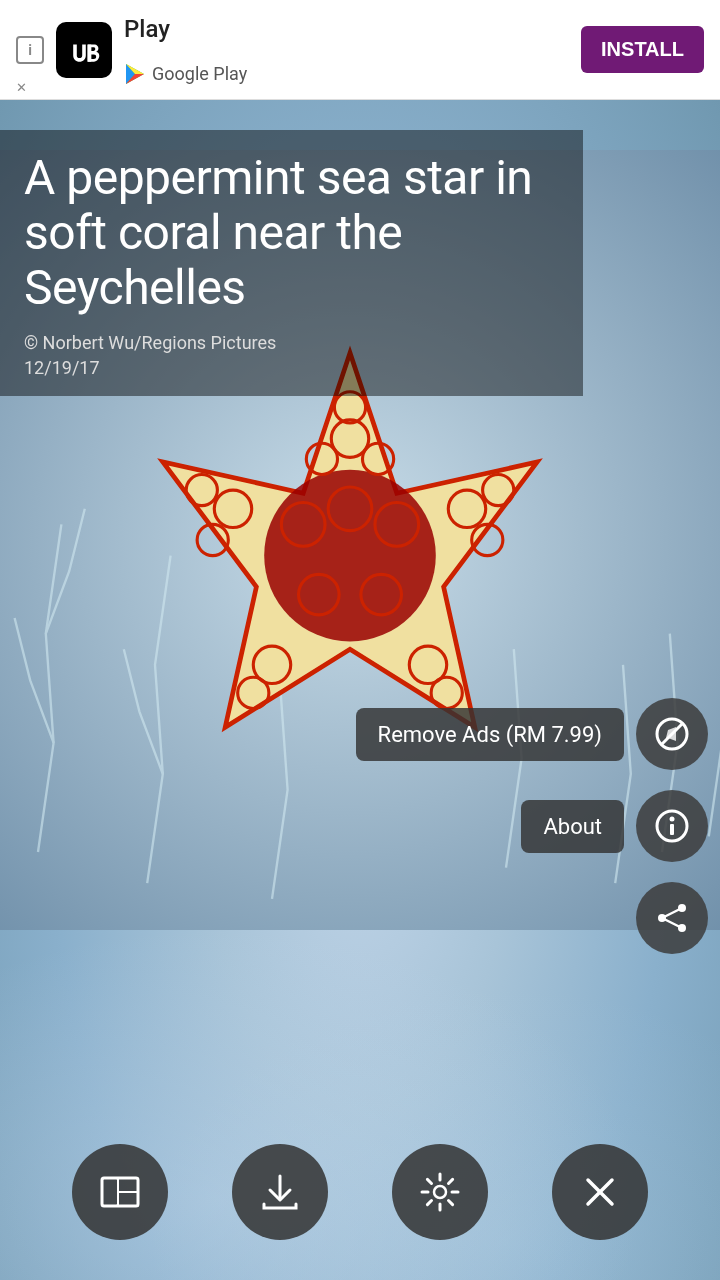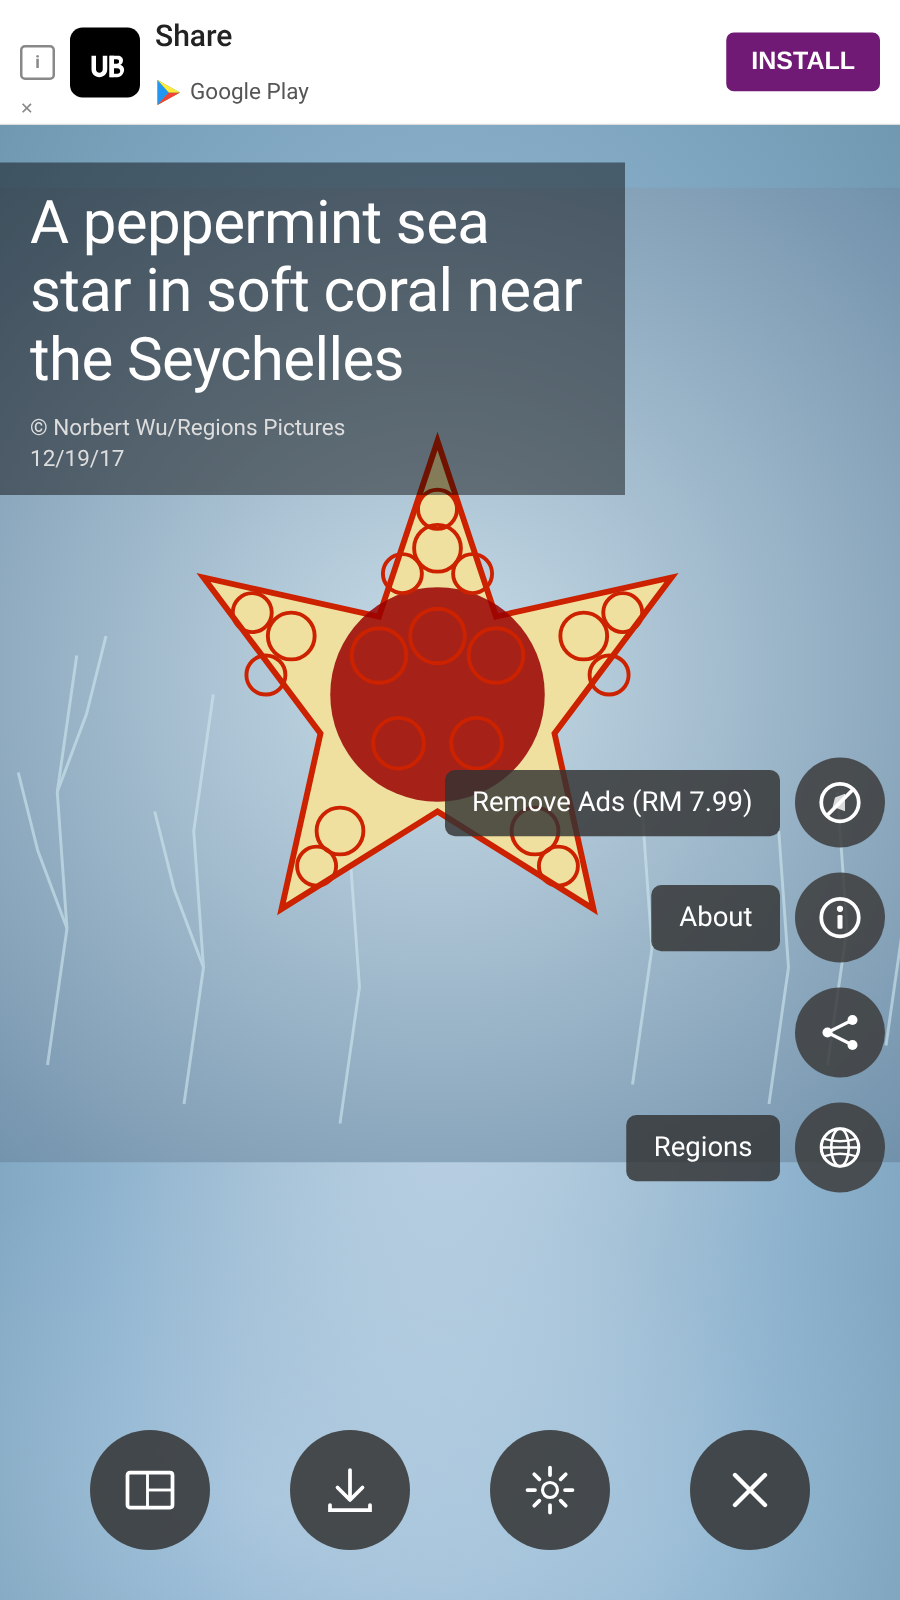--- a/index.html
+++ b/index.html
@@ -134,21 +134,21 @@
       height: 400px;
       background: radial-gradient(ellipse at 30% 80%, rgba(200,220,240,0.4) 0%, transparent 60%),
                   radial-gradient(ellipse at 70% 90%, rgba(180,210,230,0.3) 0%, transparent 50%);
     }
 
     
     #title-overlay {
       position: absolute;
       top: 30px;
       left: 0;
-      width: 500px;
+      width: 583px;
       background: rgba(0,0,0,0.45);
       padding: 20px 24px 18px 24px;
     }
     #title-text {
       font-size: 48px;
       font-weight: 400;
       color: #fff;
       line-height: 1.15;
       letter-spacing: -0.5px;
     }
@@ -255,21 +255,21 @@
 
     <svg viewBox="0 0 40 40" fill="none" xmlns="http://www.w3.org/2000/svg">
       <rect width="40" height="40" rx="8" fill="#000"></rect>
       <path d="M8 14 C8 14, 8 26, 8 26 C8 30, 11 33, 15 33 C19 33, 22 30, 22 26 L22 14 L18 14 L18 26 C18 28, 16.7 29, 15 29 C13.3 29, 12 28, 12 26 L12 14 Z" fill="white"></path>
       <rect x="24" y="14" width="4" height="19" fill="white"></rect>
       <path d="M24 14 L32 14 C34 14, 36 16, 36 18 C36 20, 35 21.5, 33.5 22 C35.5 22.5, 37 24, 37 26.5 C37 29.5, 34.5 33, 31 33 L24 33 Z M28 21 L30.5 21 C31.8 21, 32.5 20.3, 32.5 19 C32.5 17.7, 31.8 17, 30.5 17 L28 17 Z M28 30 L31 30 C32.5 30, 33.5 29, 33.5 27.5 C33.5 26, 32.5 25, 31 25 L28 25 Z" fill="white"></path>
     </svg>
   </div>
 
   <div id="ad-text-block">
-    <span id="ad-app-name">Share</span>
+    <span id="ad-app-name">Play</span>
     <div id="ad-google-play-row">
 
       <svg id="ad-google-play-icon" viewBox="0 0 22 22" xmlns="http://www.w3.org/2000/svg">
         <polygon points="2,1 20,11 2,21" fill="#4CAF50"></polygon>
         <polygon points="2,1 11,11 2,21" fill="#2196F3"></polygon>
         <polygon points="2,21 11,11 20,11" fill="#F44336"></polygon>
         <polygon points="2,1 11,11 20,11" fill="#FFEB3B"></polygon>
       </svg>
       <span id="ad-google-play-text">Google Play</span>
     </div>
@@ -409,32 +409,20 @@
           <svg viewBox="0 0 36 36" xmlns="http://www.w3.org/2000/svg">
             <circle cx="28" cy="8" r="4" fill="white"></circle>
             <circle cx="8" cy="18" r="4" fill="white"></circle>
             <circle cx="28" cy="28" r="4" fill="white"></circle>
             <line x1="28" y1="8" x2="8" y2="18" stroke="white" stroke-width="2.5"></line>
             <line x1="8" y1="18" x2="28" y2="28" stroke="white" stroke-width="2.5"></line>
           </svg>
         </button>
       </div>
 
-      <div class="action-row">
-        <div class="action-label">Regions</div>
-        <button class="action-circle-btn">
-          <svg viewBox="0 0 36 36" xmlns="http://www.w3.org/2000/svg">
-            <circle cx="18" cy="18" r="15" stroke="white" stroke-width="2.5" fill="none"></circle>
-            <ellipse cx="18" cy="18" rx="7" ry="15" stroke="white" stroke-width="2" fill="none"></ellipse>
-            <line x1="3" y1="18" x2="33" y2="18" stroke="white" stroke-width="2"></line>
-            <path d="M5,11 Q18,15 31,11" stroke="white" stroke-width="1.8" fill="none"></path>
-            <path d="M5,25 Q18,21 31,25" stroke="white" stroke-width="1.8" fill="none"></path>
-          </svg>
-        </button>
-      </div>
     </div>
 
     <div id="bottom-toolbar">
 
       <button class="toolbar-btn">
         <svg viewBox="0 0 44 44" xmlns="http://www.w3.org/2000/svg">
           <rect x="4" y="8" width="36" height="28" rx="2" stroke="white" stroke-width="3" fill="none"></rect>
           <rect x="4" y="8" width="16" height="28" rx="2" stroke="white" stroke-width="2" fill="none"></rect>
           <rect x="20" y="8" width="20" height="14" rx="1" stroke="white" stroke-width="2" fill="none"></rect>
           <rect x="20" y="22" width="20" height="14" rx="1" stroke="white" stroke-width="2" fill="none"></rect>

